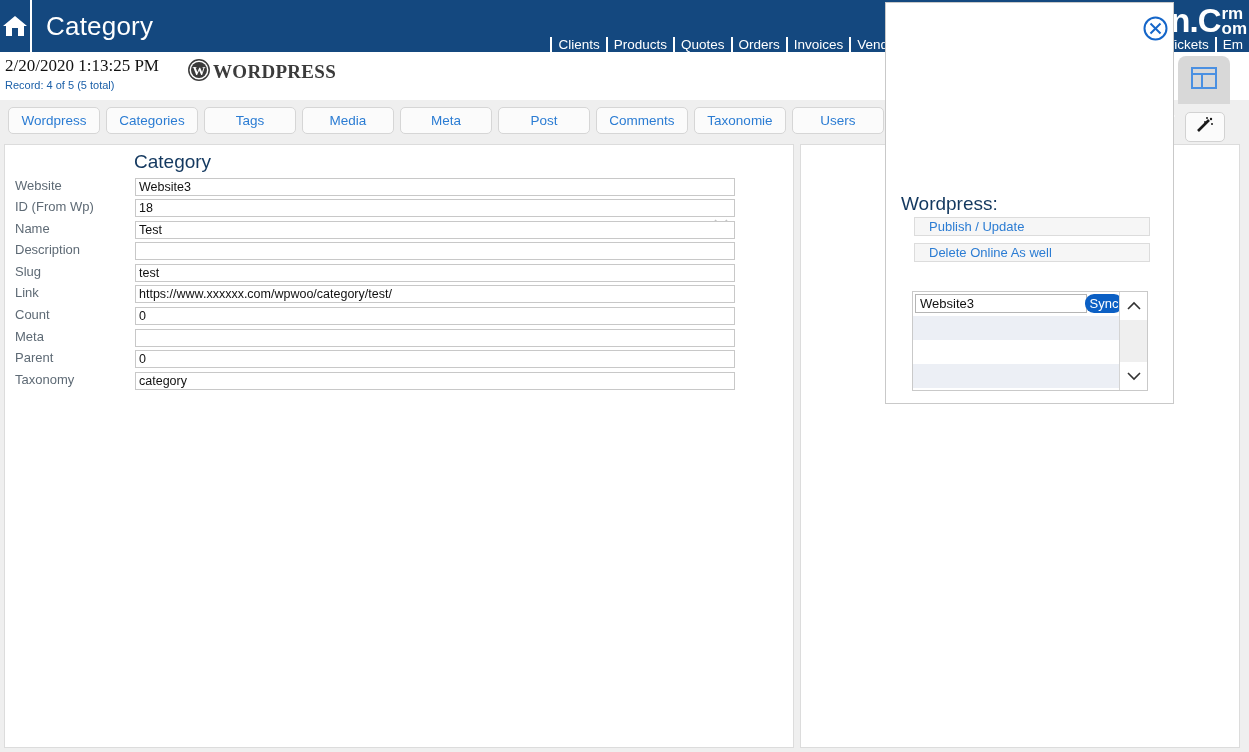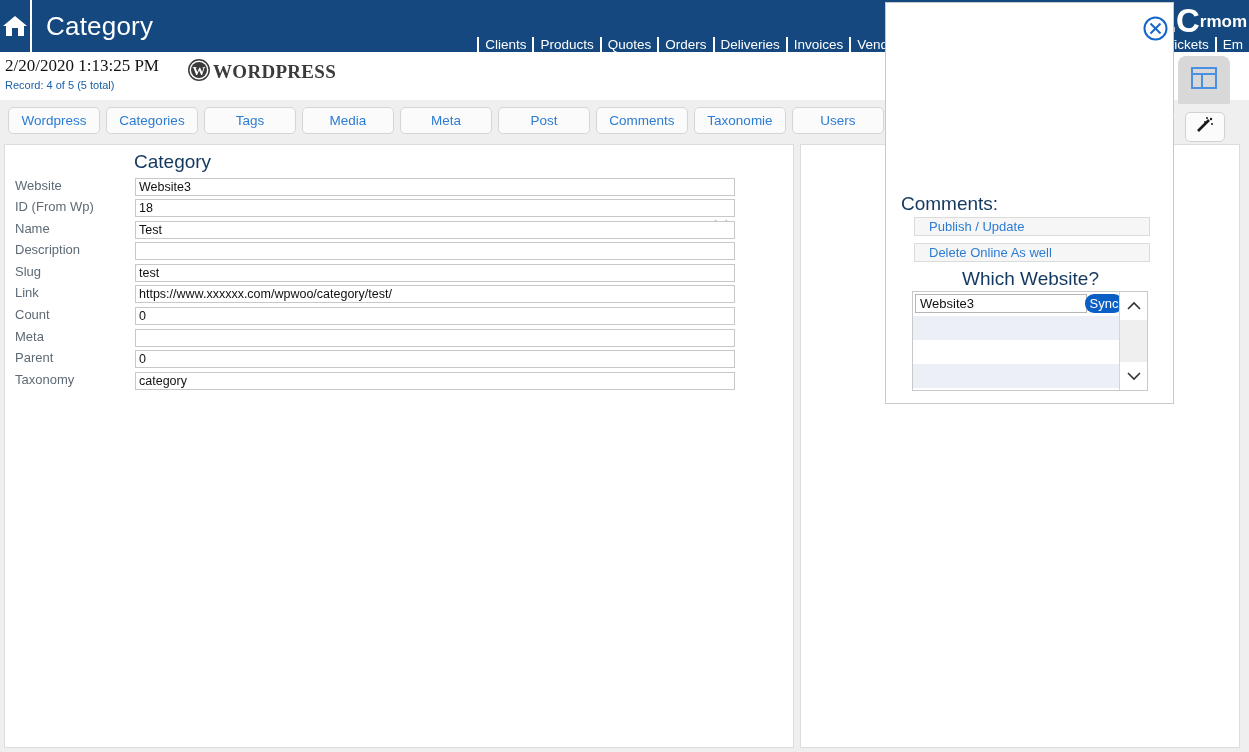--- a/index.html
+++ b/index.html
@@ -65,21 +65,21 @@
     display: flex;
     align-items: center;
     color: #ffffff;
     font-size: 33px;
     font-weight: bold;
     line-height: 1;
     letter-spacing: -1px;
   }
   #logo .logo-stack {
     display: inline-flex;
-    flex-direction: row;
+    flex-direction: column;
     font-size: 17px;
     line-height: 15px;
     letter-spacing: 0;
     margin-left: 1px;
     margin-top: 2px;
   }
 
   
   #infostrip {
     position: absolute;
@@ -372,21 +372,20 @@
         <rect x="10" y="14" width="6" height="8" fill="#14487f"></rect>
       </svg>
     </span>
   </div>
   <div id="app-title">Category</div>
   <div id="nav-items">
     <div class="nav-item">Clients</div>
     <div class="nav-item">Products</div>
     <div class="nav-item">Quotes</div>
     <div class="nav-item">Orders</div>
-    <div class="nav-item">Deliveries</div>
     <div class="nav-item">Invoices</div>
     <div class="nav-item">Vendors</div>
     <div class="nav-item">P.O.</div>
     <div class="nav-item">Projects</div>
     <div class="nav-item">Inventory</div>
     <div class="nav-item">Payments</div>
     <div class="nav-item">Tickets</div>
     <div class="nav-item">Em</div>
   </div>
   <div id="logo">
@@ -505,26 +504,25 @@
   <div id="close-btn">
     <span>
       <svg width="25" height="25" viewBox="0 0 25 25">
         <circle cx="12.5" cy="12.5" r="11" fill="#ffffff" stroke="#1566c9" stroke-width="2"></circle>
         <line x1="7.5" y1="7.5" x2="17.5" y2="17.5" stroke="#1566c9" stroke-width="2"></line>
         <line x1="17.5" y1="7.5" x2="7.5" y2="17.5" stroke="#1566c9" stroke-width="2"></line>
       </svg>
     </span>
   </div>
 
-  <div id="wp-heading">Comments:</div>
+  <div id="wp-heading">Wordpress:</div>
 
   <div class="popup-btn" style="top:214px">Publish / Update</div>
   <div class="popup-btn" style="top:240px">Delete Online As well</div>
 
-  <div id="which-website">Which Website?</div>
 
   <div id="website-list">
     <div id="website-rows">
       <div class="wl-row first">
         <div id="wl-selected-box">Website3</div>
         <div id="sync-btn">Sync</div>
       </div>
       <div class="wl-row alt"></div>
       <div class="wl-row"></div>
       <div class="wl-row alt"></div>

